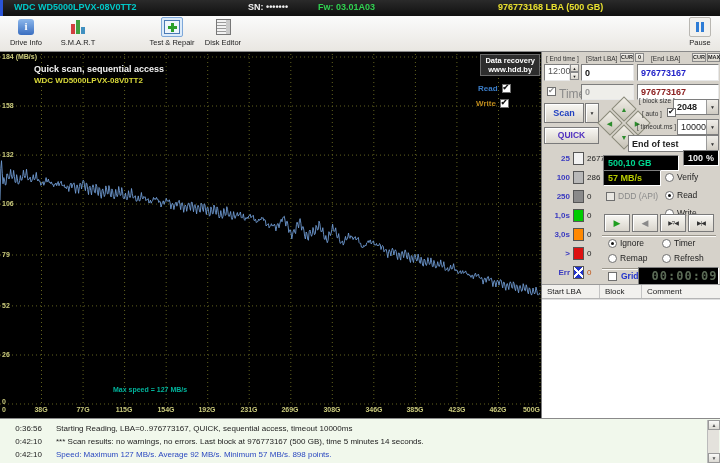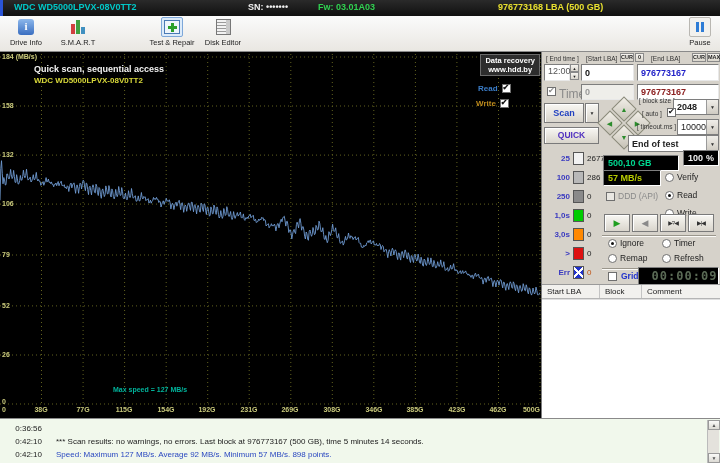--- a/index.html
+++ b/index.html
@@ -351,20 +351,21 @@
     <span class="col" style="width:58px">Start LBA</span>
     <span class="col" style="width:42px">Block</span>
     <span class="col" style="flex:1;border-right:none">Comment</span>
   </div>
   <div id="rtable-body"></div>
 </div>
 
 <div class="abs" id="log">
   <div class="logline" style="top:5px">
     <span class="t">0:36:56</span>
+    <span class="x">Starting Reading, LBA=0..976773167, QUICK, sequential access, timeout 10000ms</span>
   </div>
   <div class="logline" style="top:18px">
     <span class="t">0:42:10</span>
     <span class="x">*** Scan results: no warnings, no errors. Last block at 976773167 (500 GB), time 5 minutes 14 seconds.</span>
   </div>
   <div class="logline blue" style="top:31px">
     <span class="t">0:42:10</span>
     <span class="x">Speed: Maximum 127 MB/s. Average 92 MB/s. Minimum 57 MB/s. 898 points.</span>
   </div>
 

